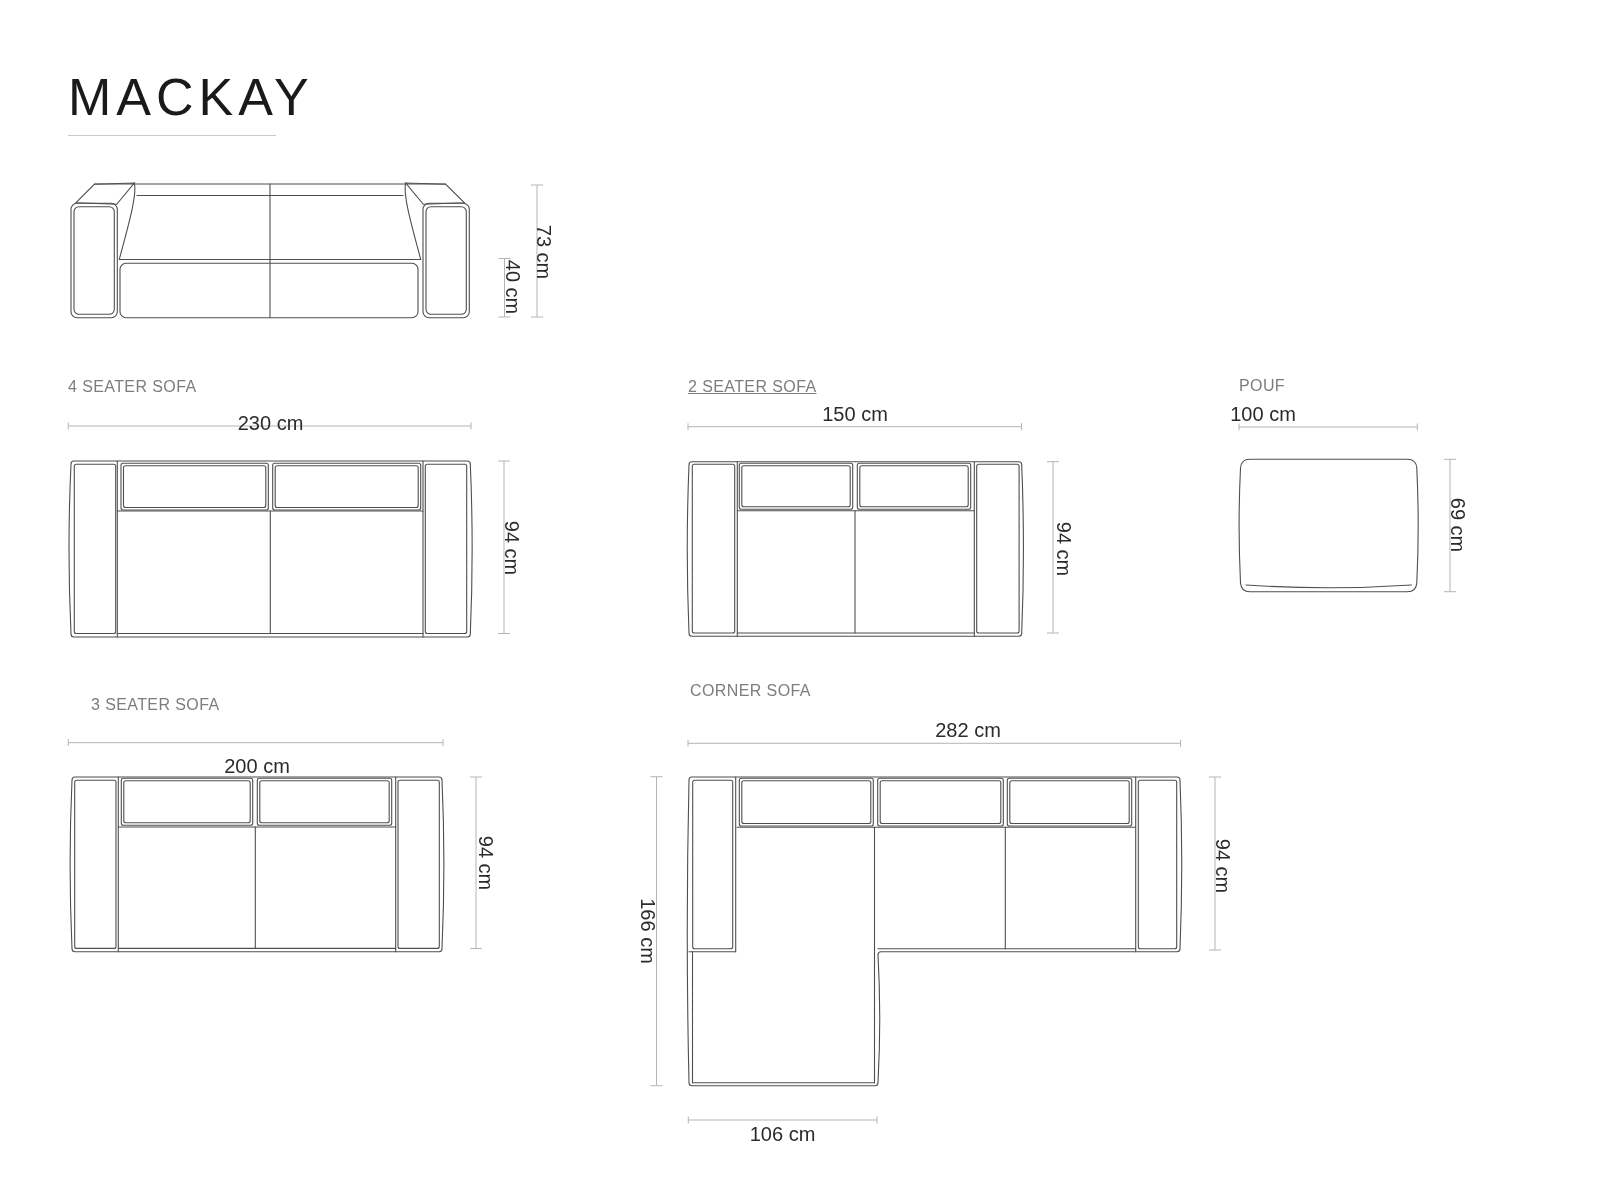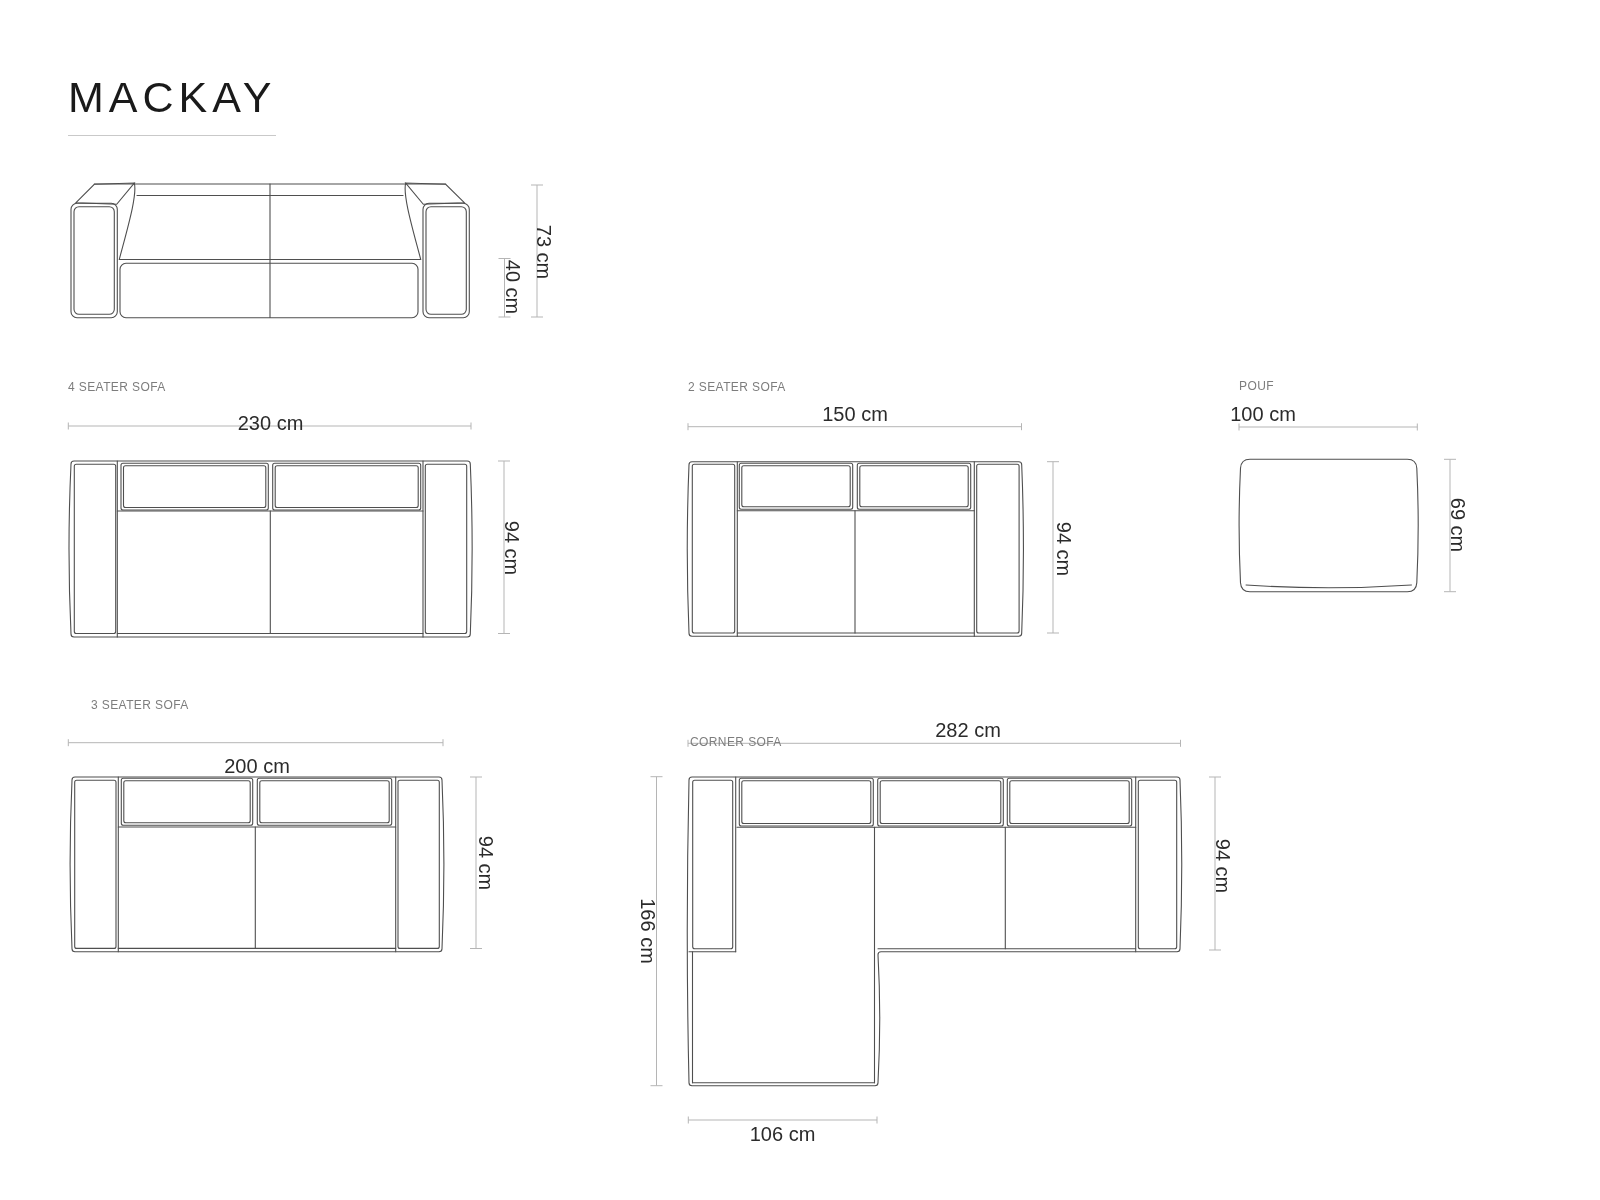--- a/index.html
+++ b/index.html
@@ -5,25 +5,25 @@
   html,body{margin:0;padding:0;background:#ffffff;}
   #stage{
     position:relative;width:1600px;height:1200px;background:#ffffff;overflow:hidden;
     font-family:"Liberation Sans", sans-serif;
   }
   #drawings{position:absolute;left:0;top:0;}
   .outline{stroke:#4f4f4f;stroke-width:1.1;fill:none;stroke-linecap:round;}
   .dimline{stroke:#b5b5b5;stroke-width:1;fill:none;}
   .txt{position:absolute;white-space:nowrap;}
   .title{
-    left:68px;top:76px;font-size:43px;line-height:43px;letter-spacing:5px;
+    left:68px;top:76px;font-size:52px;line-height:43px;letter-spacing:5px;
     color:#1a1a1a;font-weight:500;
   }
   .underline{position:absolute;left:68px;top:135px;width:208px;height:1px;background:#c9c9c9;}
-  .seclabel{font-size:12px;line-height:20px;color:#7d7d7d;letter-spacing:0.4px;}
+  .seclabel{font-size:16px;line-height:20px;color:#7d7d7d;letter-spacing:0.4px;}
   .dimtxt{
     font-size:20px;line-height:20px;color:#2b2b2b;
     transform:translate(-50%,-50%);
   }
   .dimtxt.vert{transform:translate(-50%,-50%) rotate(90deg);}
 </style>
 </head>
 <body>
 
 <div id="stage">
@@ -169,24 +169,24 @@
       <line class="dimline" x1="688.3" y1="1120" x2="877" y2="1120"></line>
       <line class="dimline" x1="688.3" y1="1116.5" x2="688.3" y2="1123.5"></line>
       <line class="dimline" x1="877" y1="1116.5" x2="877" y2="1123.5"></line>
     </g>
   </svg>
 
   <div class="txt title">MACKAY</div>
   <div class="underline"></div>
 
   <div class="txt seclabel" style="left:68px;top:377px;">4 SEATER SOFA</div>
-  <div class="txt seclabel" style="left:688px;top:377px;">2 SEATER SOFA</div>
+  <div class="txt seclabel" style="left:688px;top:377px;text-decoration:underline;">2 SEATER SOFA</div>
   <div class="txt seclabel" style="left:1239px;top:376px;">POUF</div>
   <div class="txt seclabel" style="left:68px;top:695px;margin-left:23px;">3 SEATER SOFA</div>
-  <div class="txt seclabel" style="left:690px;top:732px;">CORNER SOFA</div>
+  <div class="txt seclabel" style="left:690px;top:681px;">CORNER SOFA</div>
 
   <div class="txt dimtxt vert" style="left:544px;top:252px;">73 cm</div>
   <div class="txt dimtxt vert" style="left:512.5px;top:287px;">40 cm</div>
 
   <div class="txt dimtxt" style="left:270.5px;top:413px;margin-top:10px;">230 cm</div>
   <div class="txt dimtxt vert" style="left:512px;top:547.5px;">94 cm</div>
 
   <div class="txt dimtxt" style="left:855px;top:414px;text-align:center;">150 cm</div>
   <div class="txt dimtxt vert" style="left:1064px;top:549px;">94 cm</div>
 

